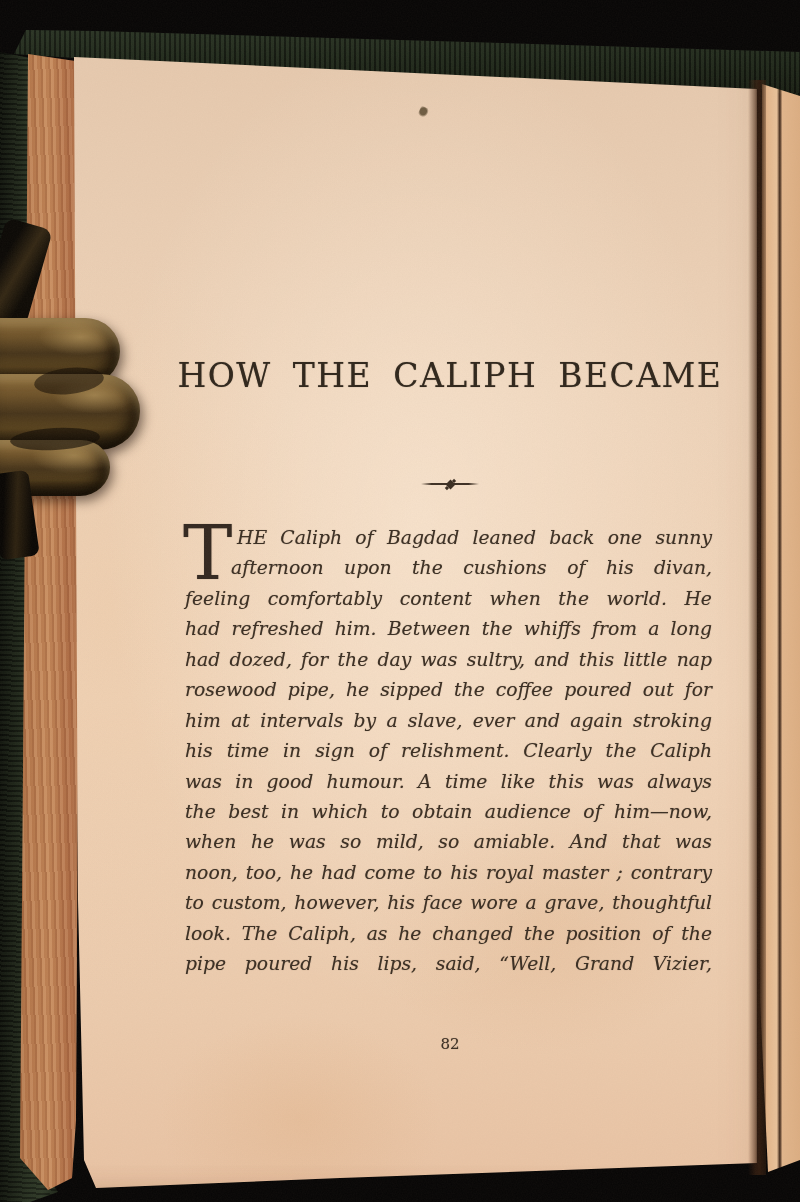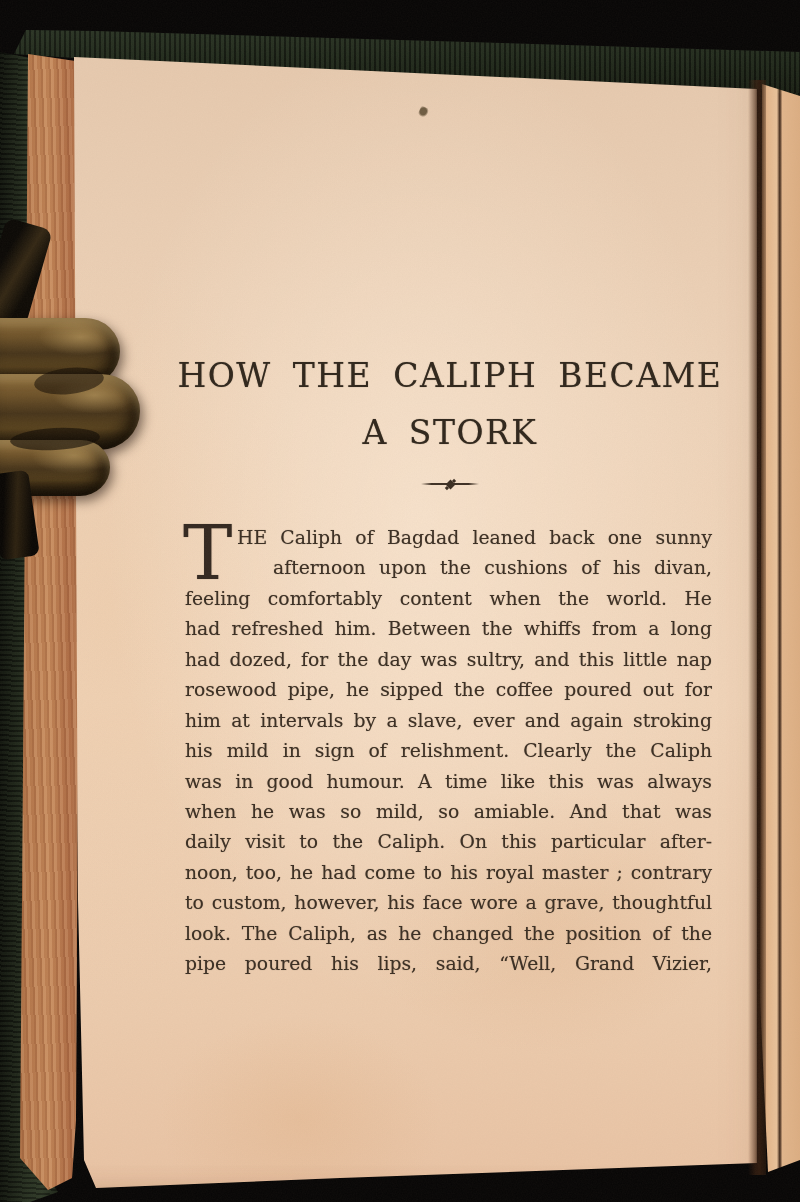--- a/index.html
+++ b/index.html
@@ -78,23 +78,24 @@
   .drop-cap {
     position:absolute; left:-2px; top:-7px; font-size:74px; line-height:1;
     color:#332820; text-shadow:0 0 1px rgba(50,40,30,0.5);
   }
   .body-line {
     height:30.45px; line-height:30.45px;
     font-size:18.8px; color:#3a2e23;
     text-align:justify; text-align-last:justify;
     text-shadow:0 0 1px rgba(62,48,36,0.45);
     white-space:normal;
+    font-style:italic;
   }
   .body-line:nth-child(1) { margin-left:52px; }
-  .body-line:nth-child(2) { margin-left:88px; }
+  .body-line:nth-child(2) { margin-left:46px; }
   .page-number {
     position:absolute; left:150px; top:1035px; width:600px; text-align:center;
     font-size:15px; color:#3a2e23; text-shadow:0 0 1px rgba(62,48,36,0.4);
   }
 
   
   .gutter {
     position:absolute; left:748px; top:80px; width:18px; height:1095px; z-index:4;
     background:linear-gradient(90deg, rgba(84,44,22,0) 0%, rgba(66,36,18,0.55) 40%, #2e1a0e 62%, rgba(70,40,20,0.35) 100%);
   }
@@ -146,48 +147,48 @@
   <div class="cover-top"></div>
   <div class="cover-left"></div>
 
   <div class="fore-edge"></div>
 
   <div class="page"></div>
   <div class="paper-speck"></div>
 
   <div class="content">
     <h1 class="chapter-title title-1">HOW THE CALIPH BECAME</h1>
-    <h1 class="chapter-title title-2">A STORK</h1>
 
     <div class="divider">
       <div class="rule"></div>
       <div class="gem"></div>
     </div>
 
     <div class="body-block">
       <span class="drop-cap">T</span>
       <div>
           <div class="body-line">HE Caliph of Bagdad leaned back one sunny</div>
           <div class="body-line">afternoon upon the cushions of his divan,</div>
           <div class="body-line">feeling comfortably content when the world.  He</div>
           <div class="body-line">had refreshed him.  Between the whiffs from a long</div>
           <div class="body-line">had dozed, for the day was sultry, and this little nap</div>
           <div class="body-line">rosewood pipe, he sipped the coffee poured out for</div>
           <div class="body-line">him at intervals by a slave, ever and again stroking</div>
-          <div class="body-line">his mild in sign of relishment.  Clearly the Caliph</div>
+          <div class="body-line">his time in sign of relishment.  Clearly the Caliph</div>
           <div class="body-line">was in good humour.  A time like this was always</div>
+          <div class="body-line">the best in which to obtain audience of him—now,</div>
           <div class="body-line">when he was so mild, so amiable.  And that was</div>
-          <div class="body-line">daily visit to the Caliph.  On this particular after-</div>
           <div class="body-line">noon, too, he had come to his royal master ; contrary</div>
           <div class="body-line">to custom, however, his face wore a grave, thoughtful</div>
           <div class="body-line">look.  The Caliph, as he changed the position of the</div>
           <div class="body-line">pipe poured his lips, said, “Well, Grand Vizier,</div>
         </div>
     </div>
 
+    <div class="page-number">82</div>
   </div>
 
   <div class="gutter"></div>
   <div class="facing-page"></div>
 
   <div class="clasp-rod"></div>
   <div class="clasp">
     <div class="lobe lobe-1"></div>
     <div class="lobe lobe-2"></div>
     <div class="lobe lobe-3"></div>

